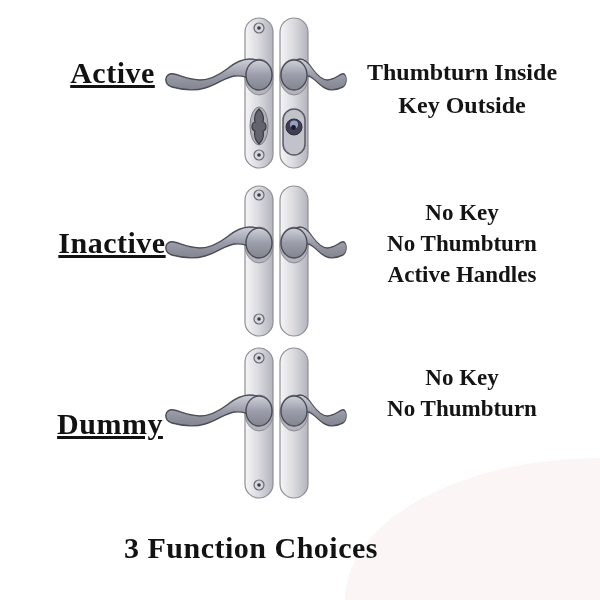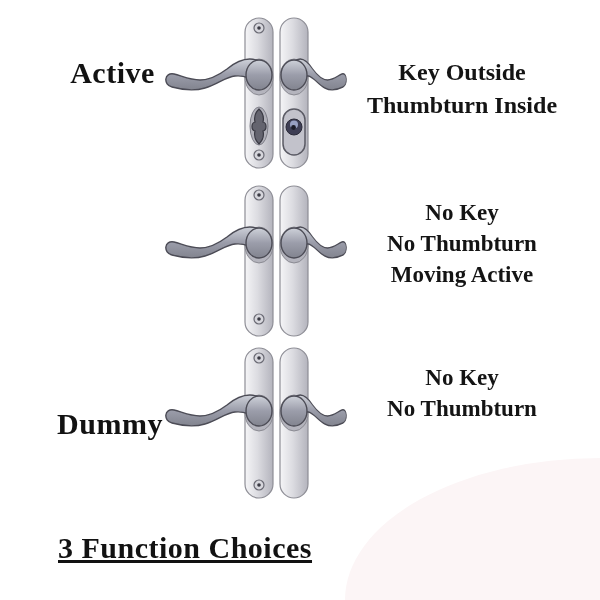--- a/index.html
+++ b/index.html
@@ -3,36 +3,36 @@
 <meta charset="utf-8">
 <style>
   html,body{margin:0;padding:0;}
   body{font-family:"Liberation Serif","DejaVu Serif",serif;background:#ffffff;}
   .canvas{
     position:relative;width:600px;height:600px;background:#ffffff;
     overflow:hidden;
   }
   .row-label{
     position:absolute;font-weight:bold;font-size:30px;color:#121212;
-    text-align:center;letter-spacing:0.5px;
+    text-align:center;letter-spacing:0.5px;text-decoration:underline;
   }
   .label-active{left:40px;top:56px;width:145px;}
   .label-inactive{left:28px;top:226px;width:168px;}
   .label-dummy{left:35px;top:407px;width:150px;}
   .desc-block{
     position:absolute;left:347px;width:230px;text-align:center;
     font-weight:bold;color:#141414;
   }
   .desc-1{top:56px;font-size:24px;line-height:33px;}
   .desc-2{top:197px;font-size:23px;line-height:31px;}
   .desc-3{top:362px;font-size:23px;line-height:31px;}
   .handles-svg{position:absolute;left:160px;}
   .footer-title{
-    position:absolute;left:58px;top:531px;width:320px;text-align:left;
-    font-weight:bold;font-size:30px;color:#121212;letter-spacing:0.5px;text-decoration:underline;
+    position:absolute;left:58px;top:531px;width:320px;text-align:right;
+    font-weight:bold;font-size:30px;color:#121212;letter-spacing:0.5px;
   }
   .corner-blob{
     position:absolute;left:345px;top:458px;width:255px;height:142px;
     background:#fcf5f6;border-top-left-radius:255px 142px;
   }
 </style>
 </head>
 <body>
 
 <div class="canvas">
@@ -98,24 +98,25 @@
       <circle cx="134" cy="113" r="8" fill="#3e3e54" stroke="#2a2a38" stroke-width="1"></circle>
       <circle cx="134" cy="110.5" r="4" fill="#98a0c2"></circle>
       <circle cx="133.5" cy="113.5" r="2.4" fill="#1c1c28"></circle>
     </g>
     <g>
         <use href="#handle-pair"></use>
       </g>
   </svg>
 
   <div class="desc-block desc-1">
+    <div>Thumbturn Inside</div>
     <div>Key Outside</div>
-    <div>Thumbturn Inside</div>
   </div>
 
+  <div class="row-label label-inactive">Inactive</div>
 
   <svg class="handles-svg" style="top:182px" width="192" height="158" viewBox="0 0 192 158">
     <g>
         <use href="#plate" x="85" y="4"></use>
       </g>
     <g>
         <use href="#plate" x="120" y="4"></use>
       </g>
     <g>
         <use href="#screw" transform="translate(99,13)"></use>
@@ -124,21 +125,21 @@
         <use href="#screw" transform="translate(99,137)"></use>
       </g>
     <g>
         <use href="#handle-pair"></use>
       </g>
   </svg>
 
   <div class="desc-block desc-2">
     <div>No Key</div>
     <div>No Thumbturn</div>
-    <div>Moving Active</div>
+    <div>Active Handles</div>
   </div>
 
   <div class="row-label label-dummy">Dummy</div>
 
   <svg class="handles-svg" style="top:344px" width="192" height="158" viewBox="0 0 192 158">
     <g>
         <use href="#plate" x="85" y="4"></use>
       </g>
     <g>
         <use href="#plate" x="120" y="4"></use>

